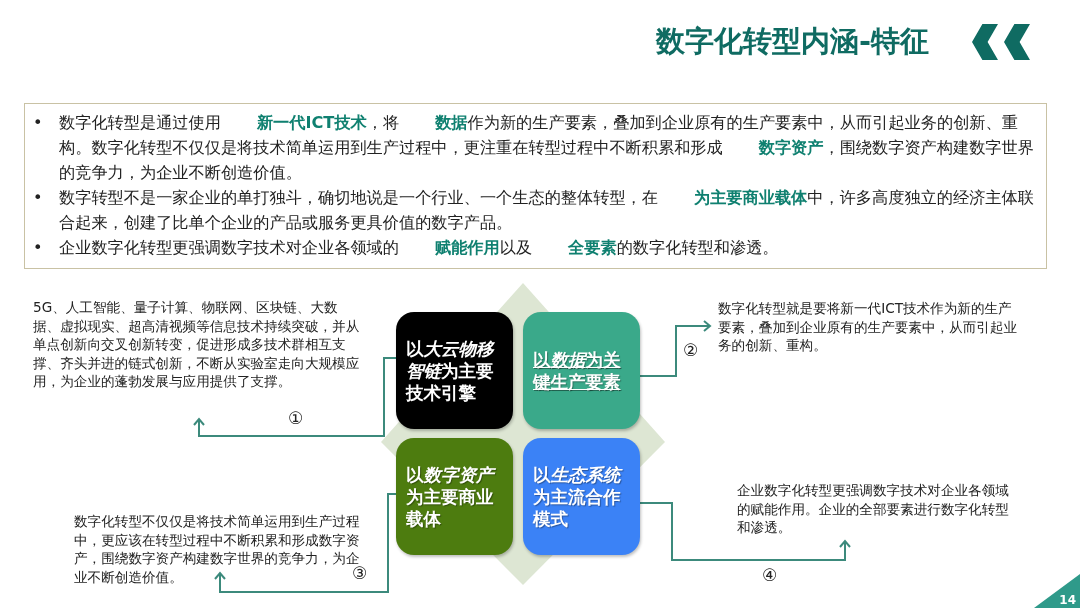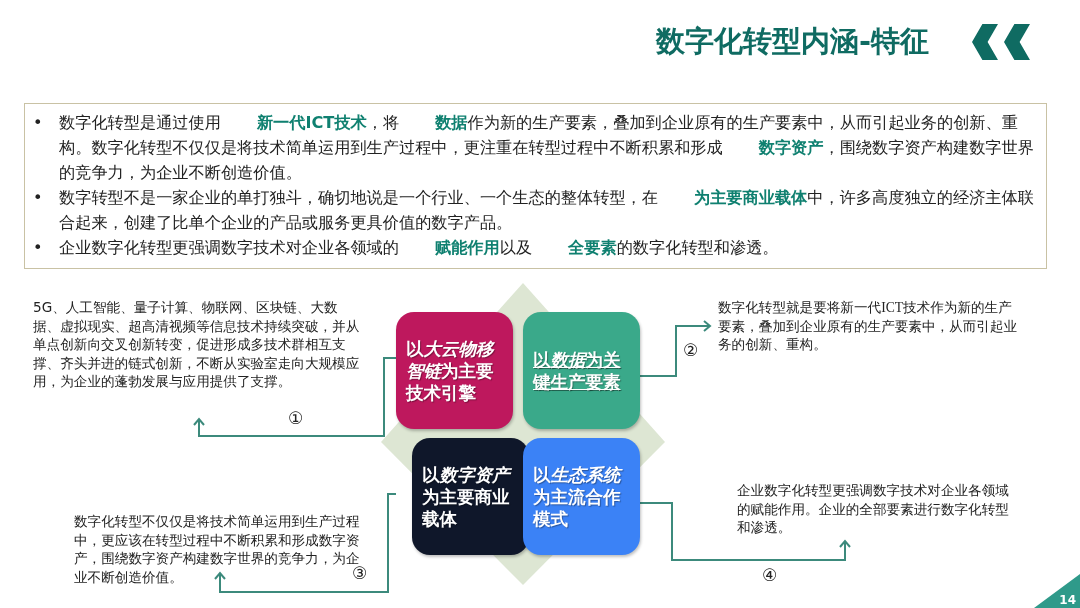--- a/index.html
+++ b/index.html
@@ -9,23 +9,23 @@
   .summary{position:absolute;left:24px;top:103px;width:1023px;height:166px;border:1.5px solid #c9c2a4;box-sizing:border-box;background:#fff;}
   .summary ul{margin:0;padding:0;list-style:none;}
   .summary li{position:relative;padding-left:34px;font-size:16.2px;line-height:25px;color:#222;margin-top:0;}
   .summary li:first-child{margin-top:6px;}
   .summary li .bullet{position:absolute;left:8px;top:0;}
   .hl{color:#0f8070;font-weight:bold;margin-left:36px;}
   .note{position:absolute;font-size:13.6px;line-height:18.6px;color:#222;}
   .num{position:absolute;font-size:17px;color:#222;}
   .box{position:absolute;width:117px;height:117px;border-radius:18px;color:#fff;font-weight:bold;font-size:17.5px;line-height:22px;box-sizing:border-box;padding:0 10px;display:flex;align-items:center;text-shadow:1px 1px 1px rgba(0,0,0,0.35);box-shadow:1px 2px 3px rgba(0,0,0,0.25);}
   .box i{font-style:italic;}
-  .b1{left:396px;top:312px;background:#be185d;}
+  .b1{left:396px;top:312px;background:#000000;}
   .b2{left:523px;top:312px;background:#3aa98a;text-decoration:underline;}
-  .b3{left:396px;top:438px;background:#0f172a;margin-left:16px;}
+  .b3{left:396px;top:438px;background:#4d7c0f;}
   .b4{left:523px;top:438px;background:#3b82f6;}
   .lines{position:absolute;left:0;top:0;}
   .page{position:absolute;right:0;bottom:0;width:46px;height:34px;background:#2f9a8a;clip-path:polygon(100% 0,100% 100%,0 100%);}
   .page span{position:absolute;right:4px;bottom:1px;color:#fff;font-size:12px;font-weight:bold;margin-left:28px;}
 </style>
 </head>
 <body>
 
 <div class="title">数字化转型内涵-特征</div>
 <div class="chev" style="left:972px;"></div>
@@ -74,21 +74,21 @@
 </div>
 <div class="box b4">
   <div>
     <span>以</span><i>生态系统</i><span>为主流合作模式</span>
   </div>
 </div>
 
 <div class="note" style="left:33px;top:298px;width:330px;">5G、人工智能、量子计算、物联网、区块链、大数据、虚拟现实、超高清视频等信息技术持续突破，并从单点创新向交叉创新转变，促进形成多技术群相互支撑、齐头并进的链式创新，不断从实验室走向大规模应用，为企业的蓬勃发展与应用提供了支撑。</div>
 <div class="num" style="left:288px;top:408px;">①</div>
 
-<div class="note" style="left:718px;top:299px;width:300px;font-family:Liberation Serif, serif;">数字化转型就是要将新一代ICT技术作为新的生产要素，叠加到企业原有的生产要素中，从而引起业务的创新、重构。</div>
+<div class="note" style="left:718px;top:299px;width:300px;">数字化转型就是要将新一代ICT技术作为新的生产要素，叠加到企业原有的生产要素中，从而引起业务的创新、重构。</div>
 <div class="num" style="left:683px;top:340px;">②</div>
 
 <div class="note" style="left:74px;top:512px;width:292px;">数字化转型不仅仅是将技术简单运用到生产过程中，更应该在转型过程中不断积累和形成数字资产，围绕数字资产构建数字世界的竞争力，为企业不断创造价值。</div>
 <div class="num" style="left:352px;top:563px;">③</div>
 
 <div class="note" style="left:707px;top:481px;width:280px;margin-left:30px;">企业数字化转型更强调数字技术对企业各领域的赋能作用。企业的全部要素进行数字化转型和渗透。</div>
 <div class="num" style="left:762px;top:565px;">④</div>
 
 <div class="page">
   <span>14</span>

